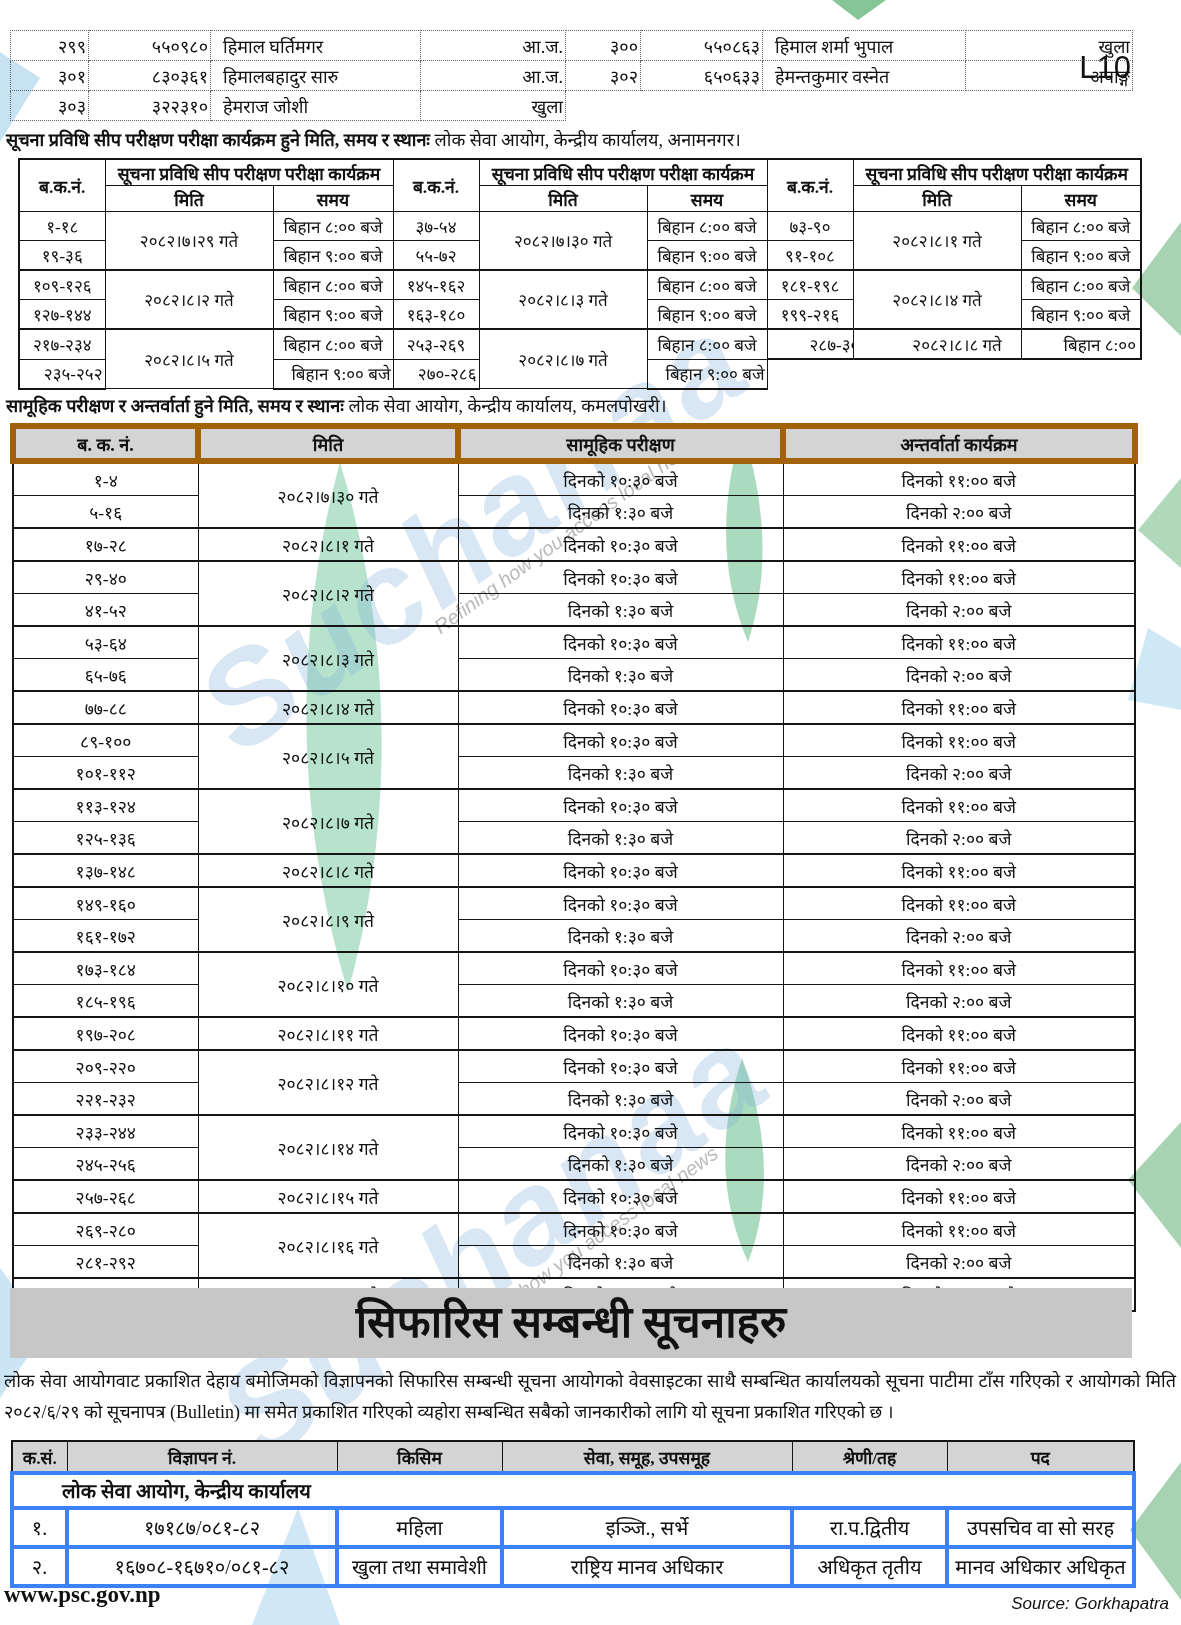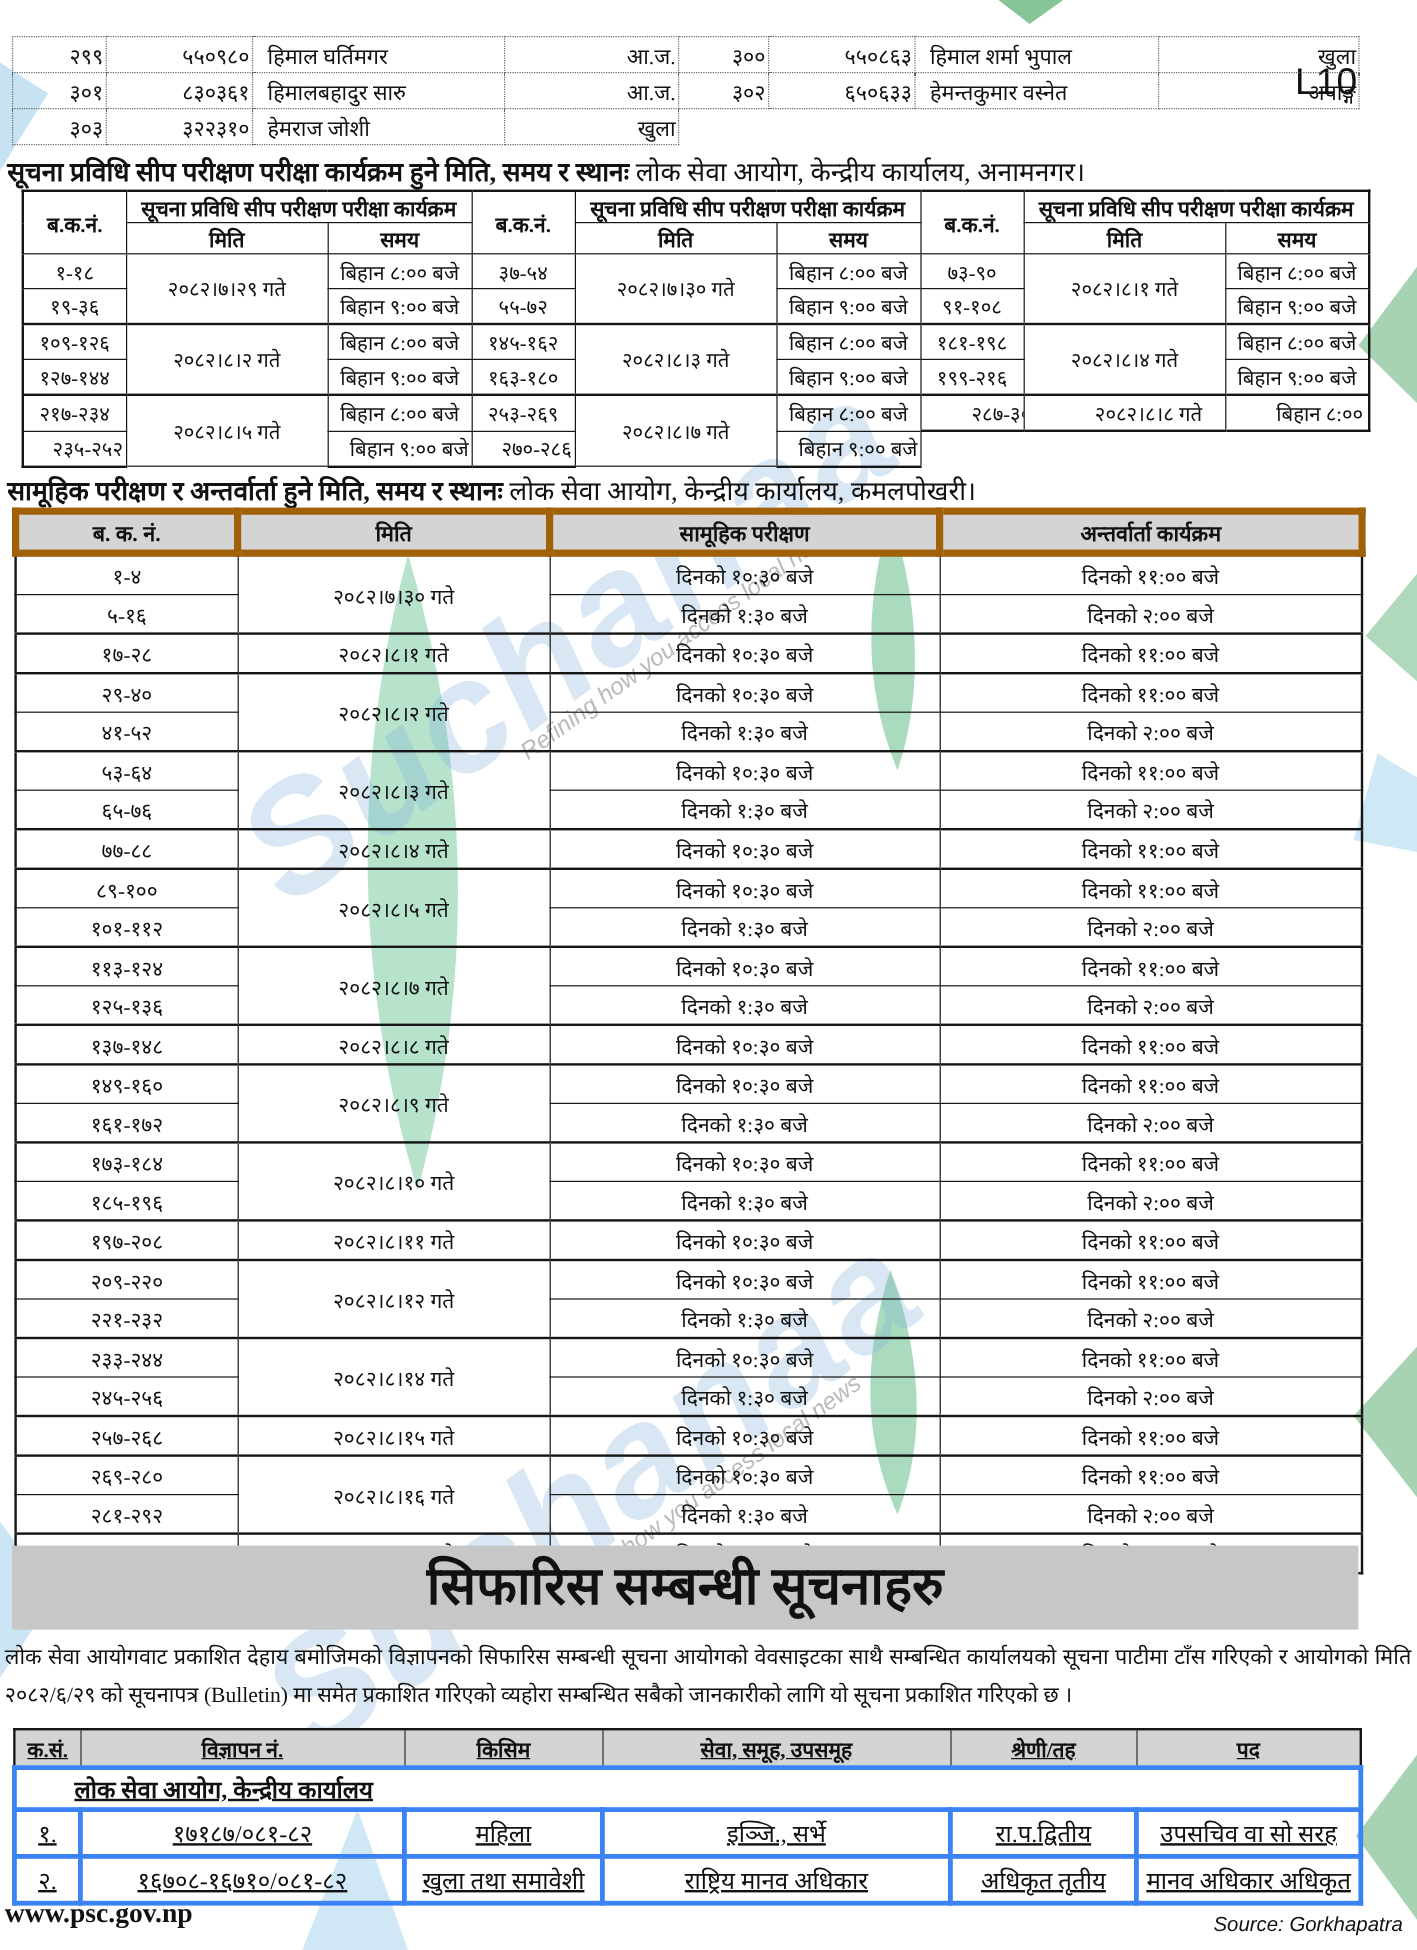--- a/index.html
+++ b/index.html
@@ -11,21 +11,21 @@
       font-weight:bold;font-size:130px;color:rgba(125,175,215,0.30);transform:rotate(-36deg);
       transform-origin:left top;letter-spacing:3px;white-space:nowrap;pointer-events:none;}
   .wmt{position:absolute;z-index:0;font-family:"Liberation Sans",sans-serif;font-style:italic;
       font-size:20px;color:rgba(130,130,130,0.55);transform:rotate(-36deg);
       transform-origin:left top;white-space:nowrap;pointer-events:none;}
   
   table{border-collapse:collapse;table-layout:fixed;position:absolute;z-index:1;background:transparent;}
   td,th{overflow:hidden;white-space:nowrap;padding:0 2px;}
   .l10{position:absolute;top:2px;right:50px;z-index:1;font-family:"Liberation Sans",sans-serif;
        font-size:31px;color:#111;margin-top:48px;}
-  .hl{position:absolute;left:6px;z-index:1;font-size:22px;white-space:nowrap;}
+  .hl{position:absolute;left:6px;z-index:1;font-size:18px;white-space:nowrap;}
   .hl .b{font-weight:bold;}
   
   .t0{left:10px;top:30px;width:1122px;}
   .t0 td{border:1px dotted #666;height:29px;text-align:right;font-size:18px;}
   .t0 td.ln{text-align:left;padding-left:12px;}
   .t0 td.nb{border:none;}
   
   .t1{left:18px;top:158px;width:1122px;font-size:17px;}
   .t1 th,.t1 td{border:1px solid #151515;text-align:center;}
   .t1 th{font-weight:bold;height:25px;font-size:17.5px;}
@@ -41,21 +41,21 @@
   .t2{left:10px;top:423px;width:1122px;border:2px solid #151515;}
   .t2 th{background:#d4d4d4;font-weight:bold;height:29px;font-size:18px;border:6px solid #a16207;text-align:center;}
   .t2 td{border:1px solid #151515;height:31px;text-align:center;font-size:17.5px;}
   .t2 tr.band td{border-top:2px solid #151515;}
   
   .banner{position:absolute;left:10px;top:1288px;width:1122px;height:70px;z-index:1;
           background:#c7c7c7;text-align:center;font-size:44px;font-weight:bold;line-height:70px;}
   .para{position:absolute;left:4px;top:1366px;width:1172px;z-index:1;font-size:18px;
         line-height:31px;text-align:justify;}
   
-  .t3{left:10px;top:1440px;width:1122px;border:2px solid #151515;text-decoration:underline;}
+  .t3{left:10px;top:1440px;width:1122px;border:2px solid #151515;}
   .t3 th{background:#d4d4d4;font-weight:bold;height:29px;border:1px solid #151515;font-size:17.5px;text-align:center;}
   .t3 td{border:4px solid #3b82f6;height:35px;text-align:center;font-size:20px;}
   .t3 .office{text-align:left;padding-left:48px;font-weight:bold;height:31px;}
   
   .furl{position:absolute;left:4px;top:1582px;z-index:1;font-weight:bold;font-size:23px;}
   .fsrc{position:absolute;right:12px;top:1594px;z-index:1;font-family:"Liberation Sans",sans-serif;
         font-style:italic;font-size:17px;}
 </style>
 </head>
 <body>

